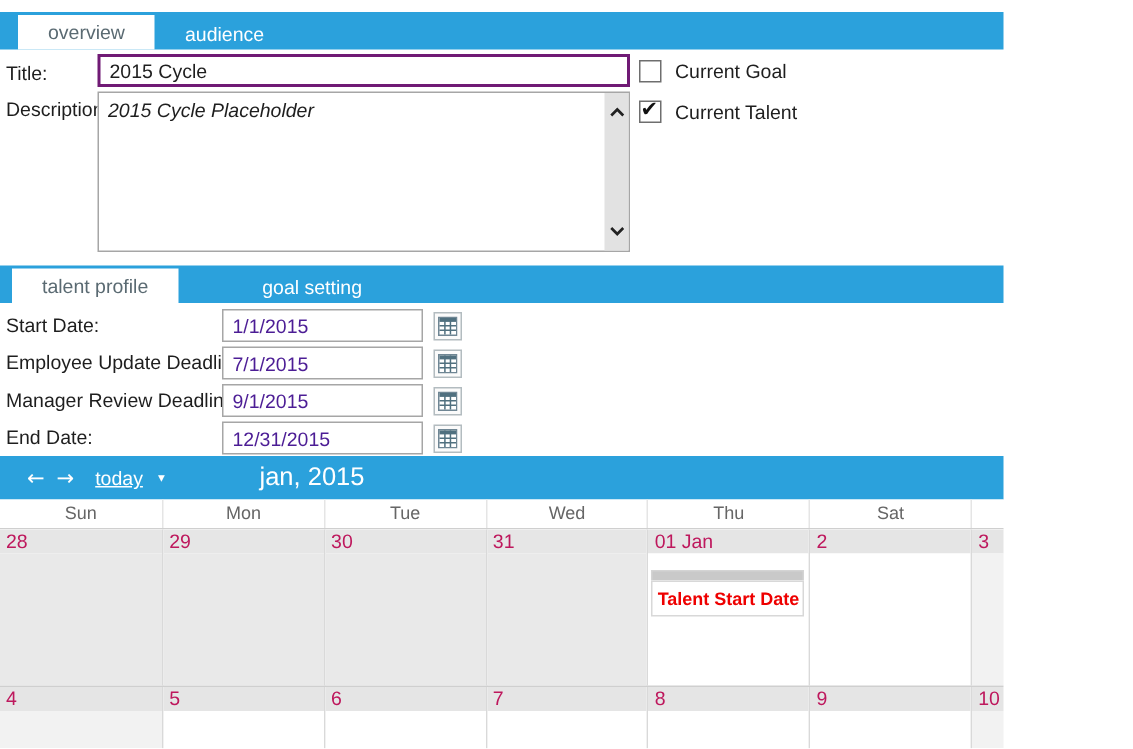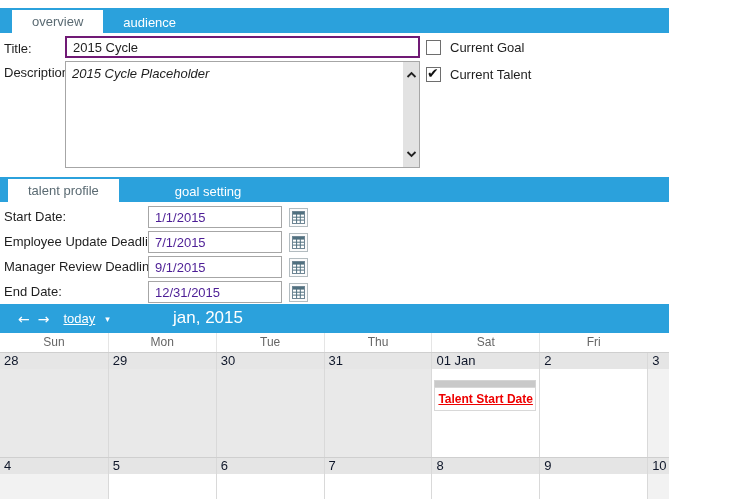--- a/index.html
+++ b/index.html
@@ -52,30 +52,30 @@
 
   .dayheads { position:absolute; left:0; top:333px; width:755px; height:19px; display:grid; grid-template-columns:repeat(7,1fr); background:#fff; }
   .dayhead { text-align:center; line-height:19px; font-size:12px; color:#666; border-left:1px solid #e5e5e5; }
   .dayhead:first-child { border-left:none; }
 
   .week { position:absolute; left:0; width:755px; display:grid; grid-template-columns:repeat(7,1fr); border-top:1px solid #cfcfcf; }
   .week1 { top:352px; height:105px; }
   .week2 { top:457px; height:42px; }
   .cell { display:flex; flex-direction:column; border-left:1px solid #d9d9d9; background:#fff; overflow:hidden; cursor:pointer; }
   .cell:first-child { border-left:none; }
-  .daynum { height:16px; line-height:16px; background:#e5e5e5; color:#0f172a; padding-left:4px; font-size:13px; flex:0 0 auto; }
+  .daynum { height:16px; line-height:16px; background:#e5e5e5; color:#be185d; padding-left:4px; font-size:13px; flex:0 0 auto; }
   .cellbody { flex:1 1 auto; background:#fff; position:relative; }
   .cell.wkend .cellbody { background:#f2f2f2; }
   .cell.other .cellbody { background:#e9e9e9; }
   .cell.other .daynum { background:#e6e6e6; }
 
   .event { position:absolute; left:2px; right:3px; top:11px; cursor:pointer; }
   .event-handle { height:7px; background:#c9c9c9; border:1px solid #d4d4d4; border-bottom:none; }
   .event-body { border:1px solid #d8d8d8; background:#fff; height:24px; line-height:22px; padding-left:3px; }
-  .event-body span { color:#ee0000; font-weight:bold; font-size:12px; white-space:nowrap;text-decoration:underline; }
+  .event-body span { color:#ee0000; font-weight:bold; font-size:12px; white-space:nowrap; }
 </style>
 </head>
 <body>
 
 <div class="screen">
 
   <div class="tabbar tabbar-top">
     <div class="tab active"><span>overview</span></div>
     <div class="tab"><span>audience</span></div>
   </div>
@@ -160,20 +160,21 @@
     <span class="nav-arrow next">→</span>
     <span class="today-link">today</span>
     <span class="nav-caret">▾</span>
     <span class="cal-title">jan, 2015</span>
   </div>
 
   <div class="dayheads">
     <div class="dayhead">Sun</div>
     <div class="dayhead">Mon</div>
     <div class="dayhead">Tue</div>
+    <div class="dayhead">Wed</div>
     <div class="dayhead">Thu</div>
     <div class="dayhead">Sat</div>
     <div class="dayhead">Fri</div>
   </div>
 
   <div class="week week1">
     <div class="cell other">
         <div class="daynum">28</div>
         <div class="cellbody"></div>
       </div>

